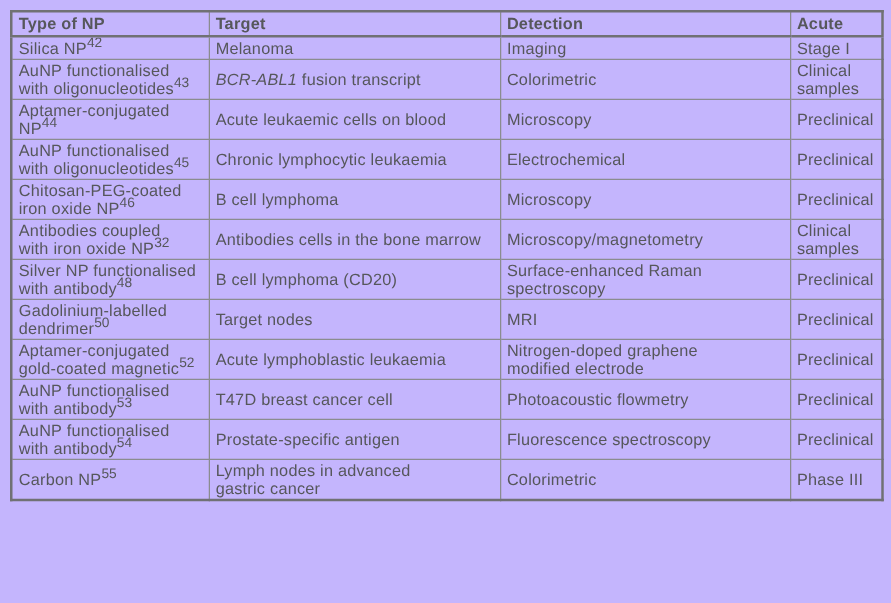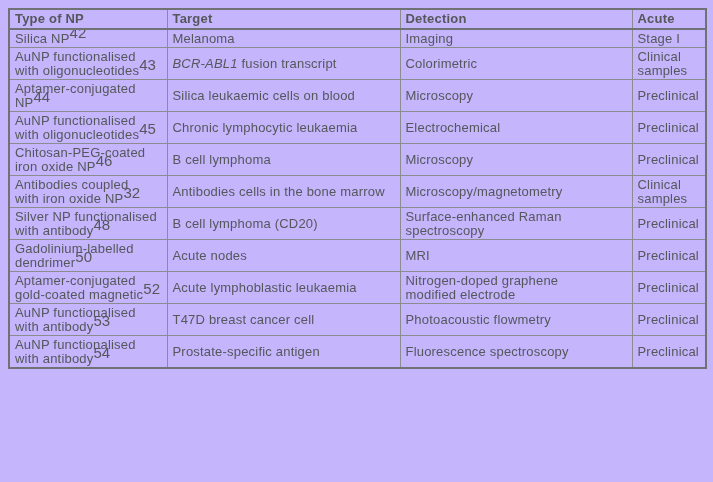--- a/index.html
+++ b/index.html
@@ -33,21 +33,21 @@
     text-align: left;
     vertical-align: middle;
     white-space: pre-line;
     overflow: hidden;
   }
   .np-table thead th {
     font-weight: bold;
     border-bottom: 2px solid #707174;
   }
   .np-table sup {
-    font-size: 15px;
+    font-size: 11px;
     line-height: 0;
     letter-spacing: 0;
     vertical-align: super;
   }
   .np-table em.gene {
     font-style: italic;
   }
 </style>
 </head>
 <body>
@@ -78,21 +78,21 @@
         <tr>
     <td><span>AuNP functionalised
 with oligonucleotides</span><sup>43</sup></td>
     <td><em class="gene">BCR-ABL1</em><span> fusion transcript</span></td>
     <td><span>Colorimetric</span></td>
     <td><span>Clinical samples</span></td>
   </tr>
         <tr>
     <td><span>Aptamer-conjugated
 NP</span><sup>44</sup></td>
-    <td><span>Silica leukaemic cells on blood</span></td>
+    <td><span>Acute leukaemic cells on blood</span></td>
     <td><span>Microscopy</span></td>
     <td><span>Preclinical</span></td>
   </tr>
         <tr>
     <td><span>AuNP functionalised
 with oligonucleotides</span><sup>45</sup></td>
     <td><span>Chronic lymphocytic leukaemia</span></td>
     <td><span>Electrochemical</span></td>
     <td><span>Preclinical</span></td>
   </tr>
@@ -114,21 +114,21 @@
     <td><span>Silver NP functionalised
 with antibody</span><sup>48</sup></td>
     <td><span>B cell lymphoma (CD20)</span></td>
     <td><span>Surface-enhanced Raman
 spectroscopy</span></td>
     <td><span>Preclinical</span></td>
   </tr>
         <tr>
     <td><span>Gadolinium-labelled
 dendrimer</span><sup>50</sup></td>
-    <td><span>Acute nodes</span></td>
+    <td><span>Target nodes</span></td>
     <td><span>MRI</span></td>
     <td><span>Preclinical</span></td>
   </tr>
         <tr>
     <td><span>Aptamer-conjugated
 gold-coated magnetic</span><sup>52</sup></td>
     <td><span>Acute lymphoblastic leukaemia</span></td>
     <td><span>Nitrogen-doped graphene
 modified electrode</span></td>
     <td><span>Preclinical</span></td>
@@ -140,15 +140,22 @@
     <td><span>Photoacoustic flowmetry</span></td>
     <td><span>Preclinical</span></td>
   </tr>
         <tr>
     <td><span>AuNP functionalised
 with antibody</span><sup>54</sup></td>
     <td><span>Prostate-specific antigen</span></td>
     <td><span>Fluorescence spectroscopy</span></td>
     <td><span>Preclinical</span></td>
   </tr>
+        <tr>
+    <td><span>Carbon NP</span><sup>55</sup></td>
+    <td><span>Lymph nodes in advanced
+gastric cancer</span></td>
+    <td><span>Colorimetric</span></td>
+    <td><span>Phase III</span></td>
+  </tr>
       </tbody>
   </table>
 </div>
 
 </body></html>

